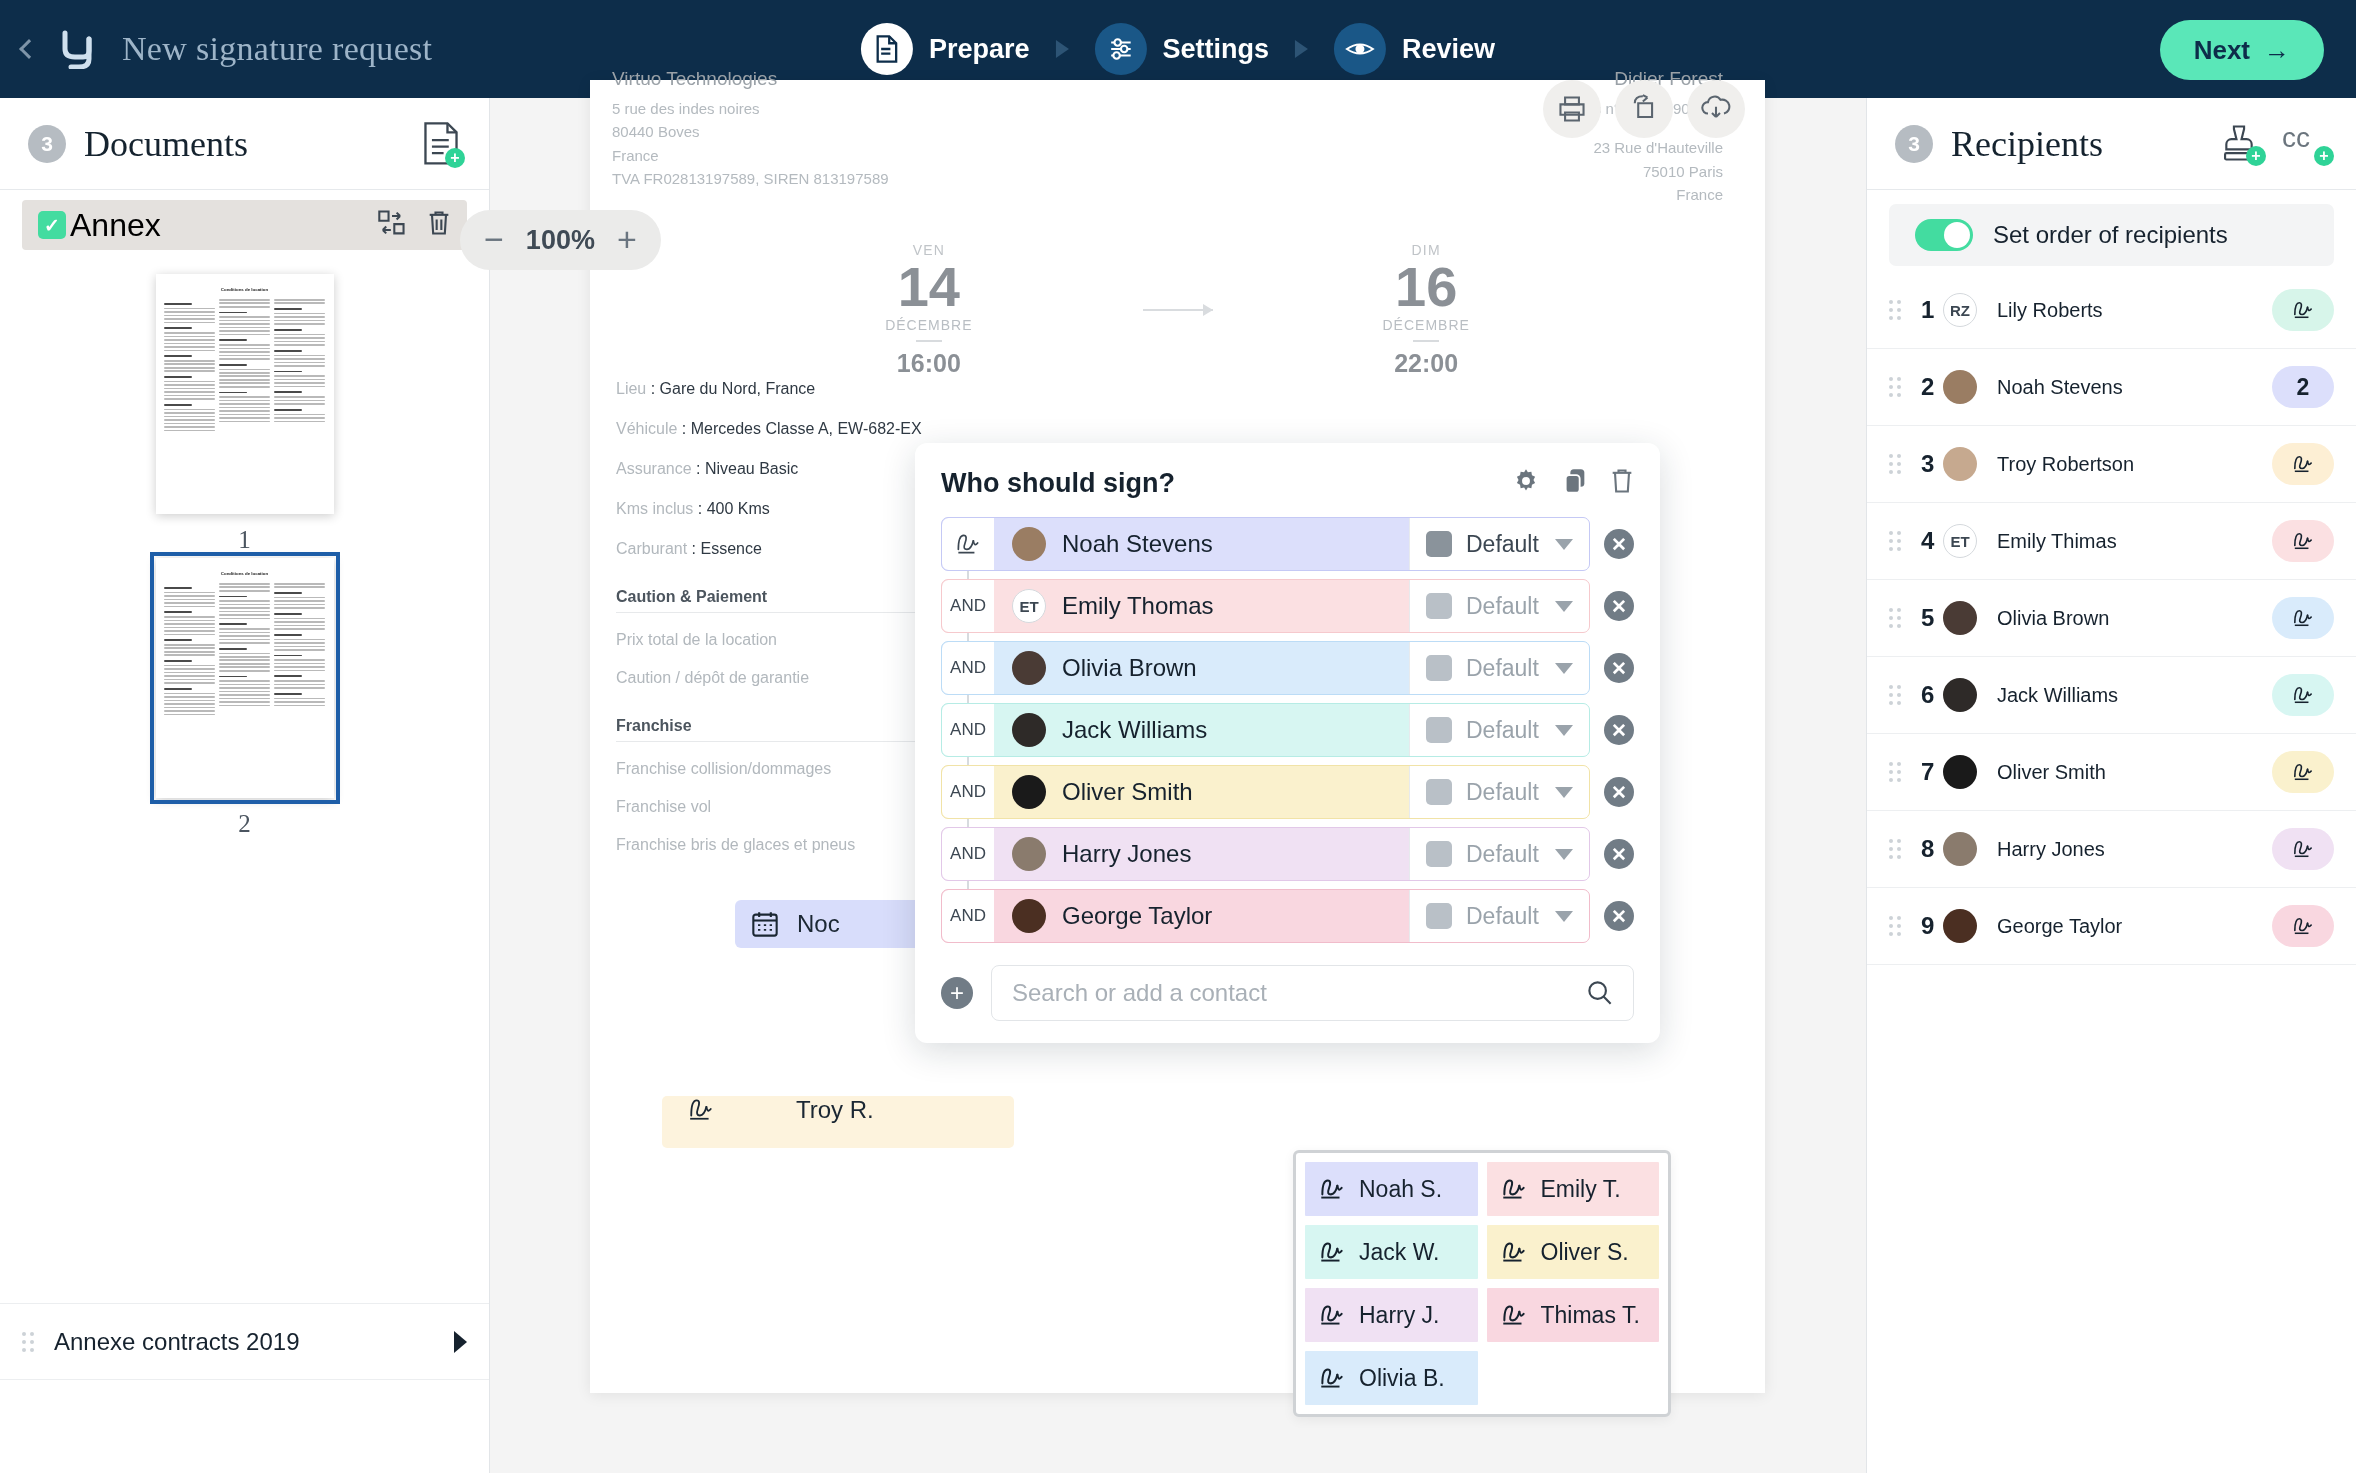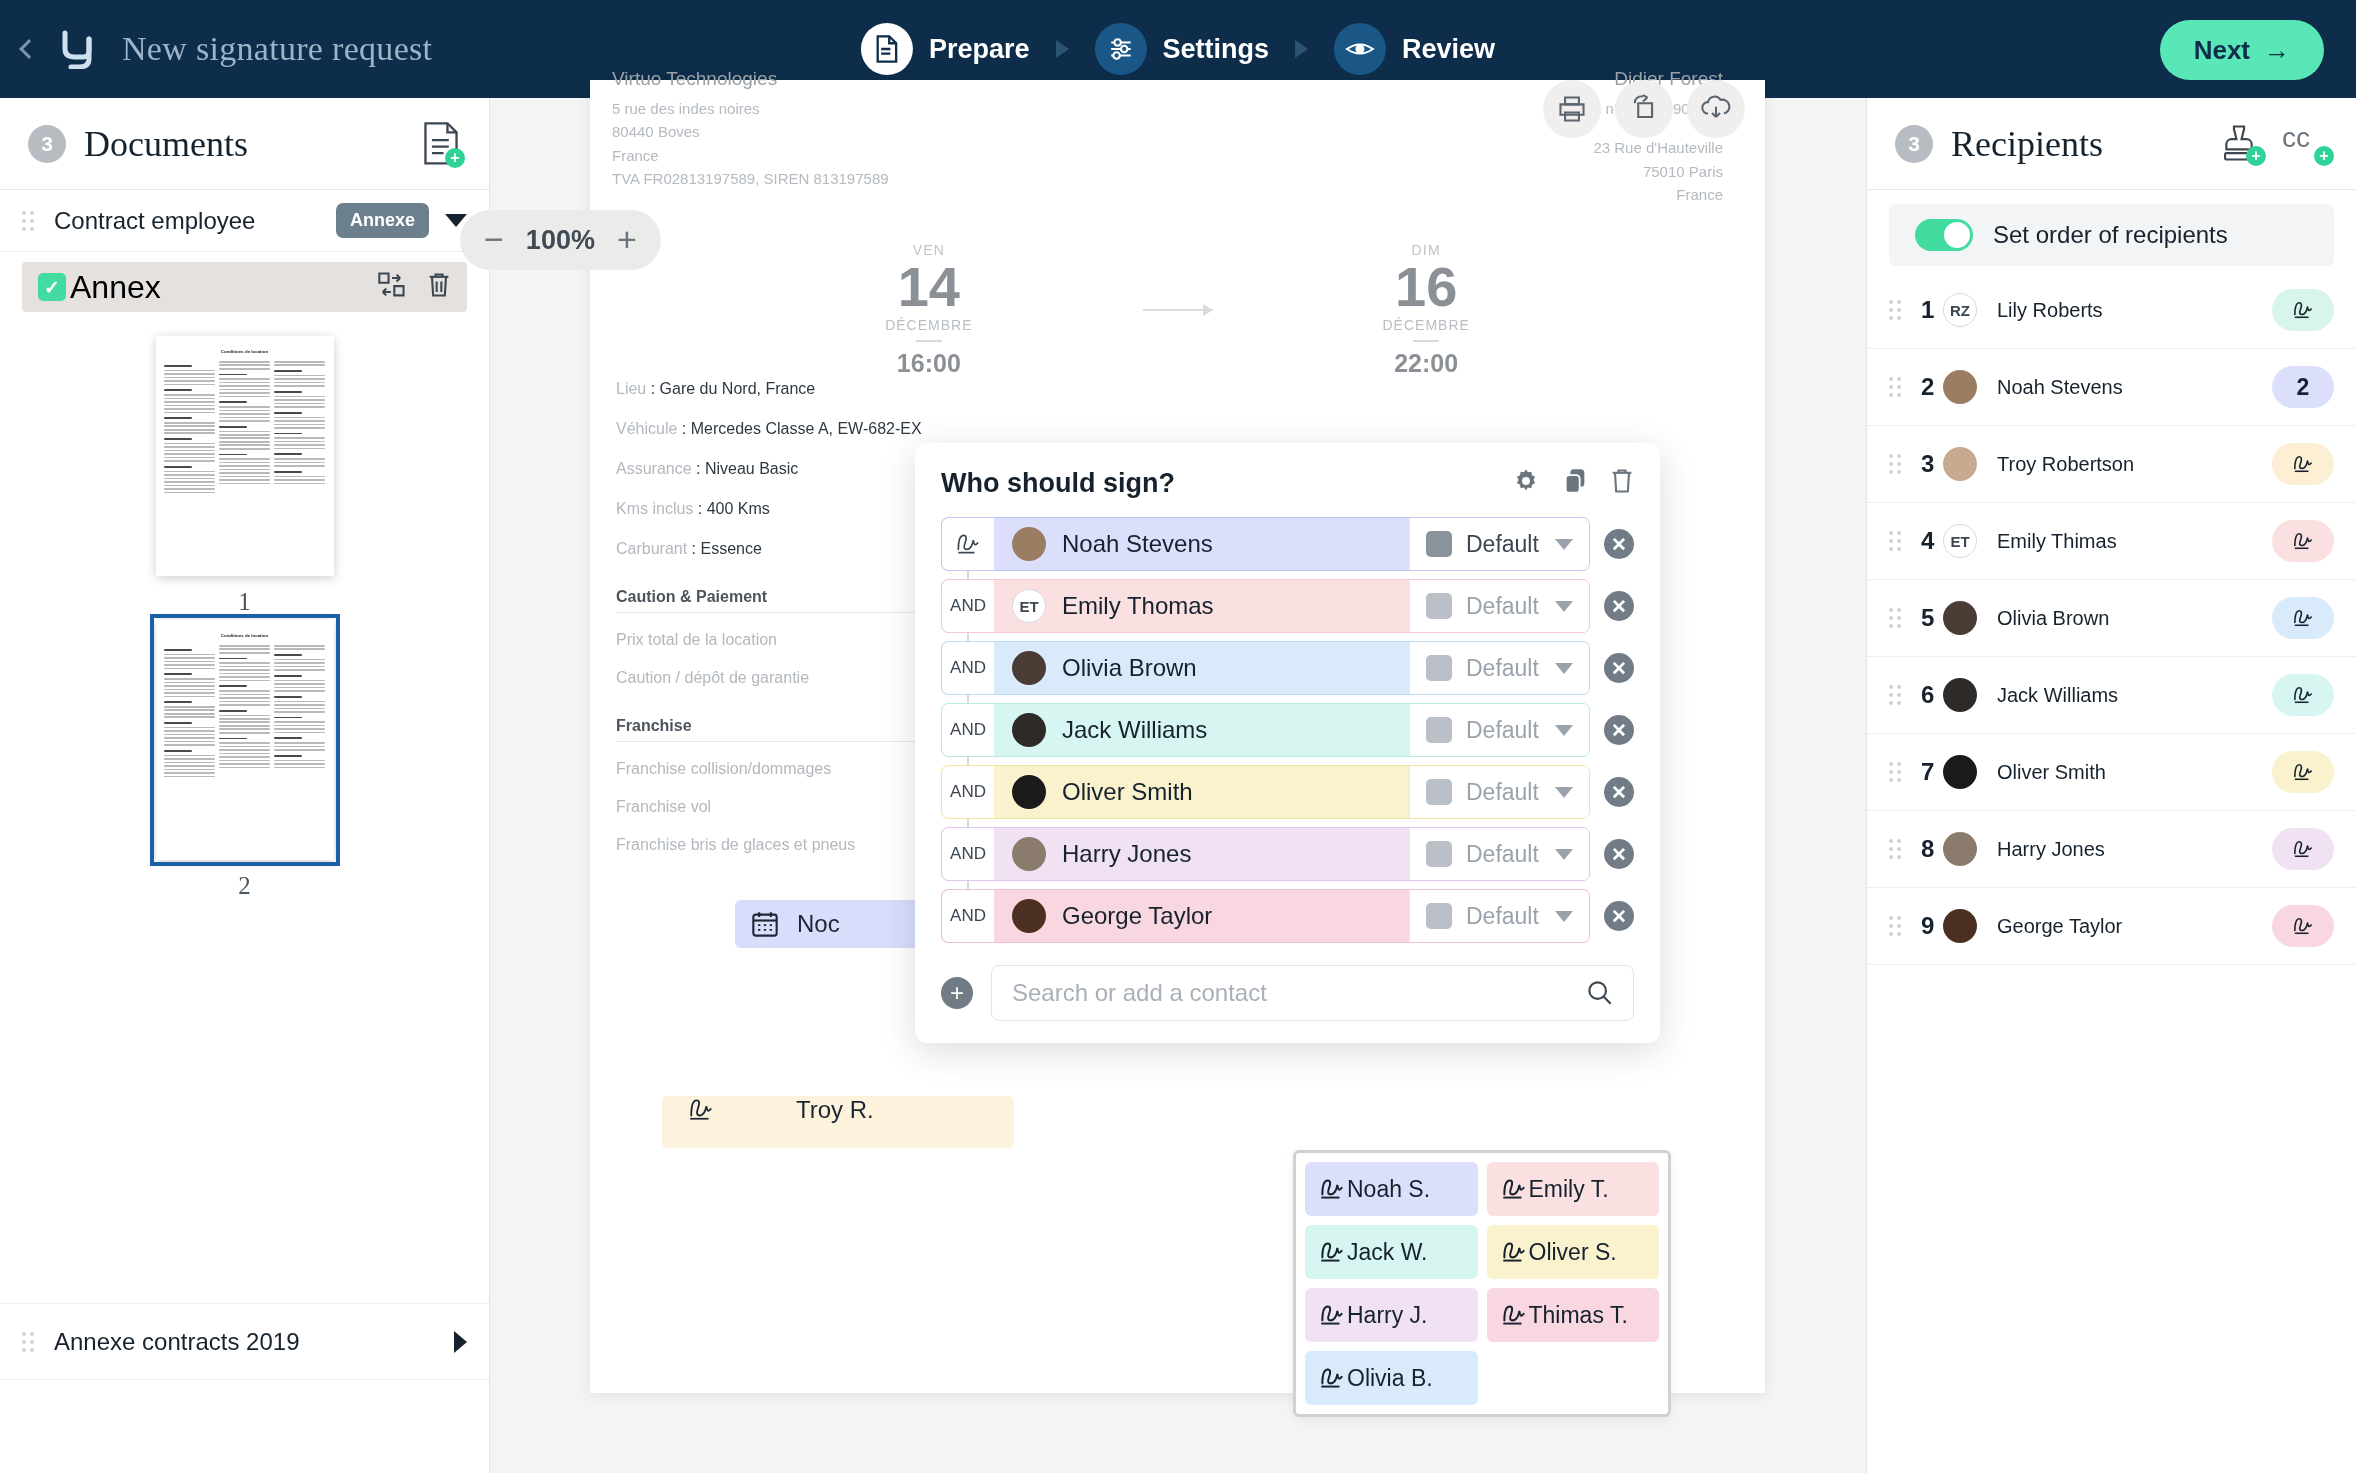--- a/index.html
+++ b/index.html
@@ -199,22 +199,22 @@
   .sig-field-name { font-size: 24px; color:#1b2733; }
 
   
   .tag-palette {
     position:absolute; left: 1293px; top: 1150px;
     width: 378px; background:#fff; border: 3px solid #cfd2d5; border-radius: 6px;
     padding: 9px; display:grid; grid-template-columns: 1fr 1fr; gap: 9px;
     box-shadow: 0 3px 12px rgba(0,0,0,.06); z-index: 8;
   }
   .tag-chip {
-    height: 54px; border-radius: 6px; display:flex; align-items:center;
-    padding: 0 12px; font-size: 23px; color:#16222e; cursor:pointer;
+    height: 54px; border-radius: 1px; display:flex; align-items:center;
+    gap: 12px; padding: 0 12px; font-size: 23px; color:#16222e; cursor:pointer;
   }
 
   
   .modal {
     position:absolute; left: 915px; top: 443px; width: 745px;
     background:#fff; border-radius: 12px; box-shadow: 0 8px 34px rgba(20,35,50,.16);
     padding: 24px 26px 22px; z-index: 12;
   }
   .modal-head { display:flex; align-items:center; margin-bottom: 18px; }
   .modal-title { font-size: 27px; font-weight:700; color:#16222e; }
@@ -374,33 +374,20 @@
           <svg width="40" height="44" viewBox="0 0 30 34">
             <path d="M3 1 h17 l7 7 v24 H3 Z" fill="none" stroke="#3c4752" stroke-width="1.8"></path>
             <path d="M20 1 v7 h7" fill="none" stroke="#3c4752" stroke-width="1.8"></path>
             <path d="M8 14 h13 M8 19 h13 M8 24 h9" stroke="#3c4752" stroke-width="1.8"></path>
           </svg>
           <span style="position:absolute;right:-4px;bottom:-2px;width:20px;height:20px;border-radius:50%;background:#2fd397;color:#fff;font-size:16px;font-weight:700;display:flex;align-items:center;justify-content:center;line-height:1;">+</span>
         </div>
       </div>
     </div>
 
-    <div class="doc-group-row">
-      <div class="grip">
-          <i></i>
-          <i></i>
-          <i></i>
-          <i></i>
-          <i></i>
-          <i></i>
-        </div>
-      <div class="doc-group-name">Contract employee</div>
-      <div class="annexe-tag">Annexe</div>
-      <div class="caret-down"></div>
-    </div>
 
     <div style="padding:10px 0 6px;">
       <div class="annex-row">
         <div class="checkbox-on">✓</div>
         <div class="annex-label">Annex</div>
         <div class="annex-actions">
           <span>
             <svg width="30" height="28" viewBox="0 0 26 24">
               <path d="M2 2 h8 v8 h-8 Z" fill="none" stroke="#3c4752" stroke-width="1.8"></path>
               <path d="M13 6 h7 M20 6 l-3 -3 M20 6 l-3 3" fill="none" stroke="#3c4752" stroke-width="1.8"></path>

